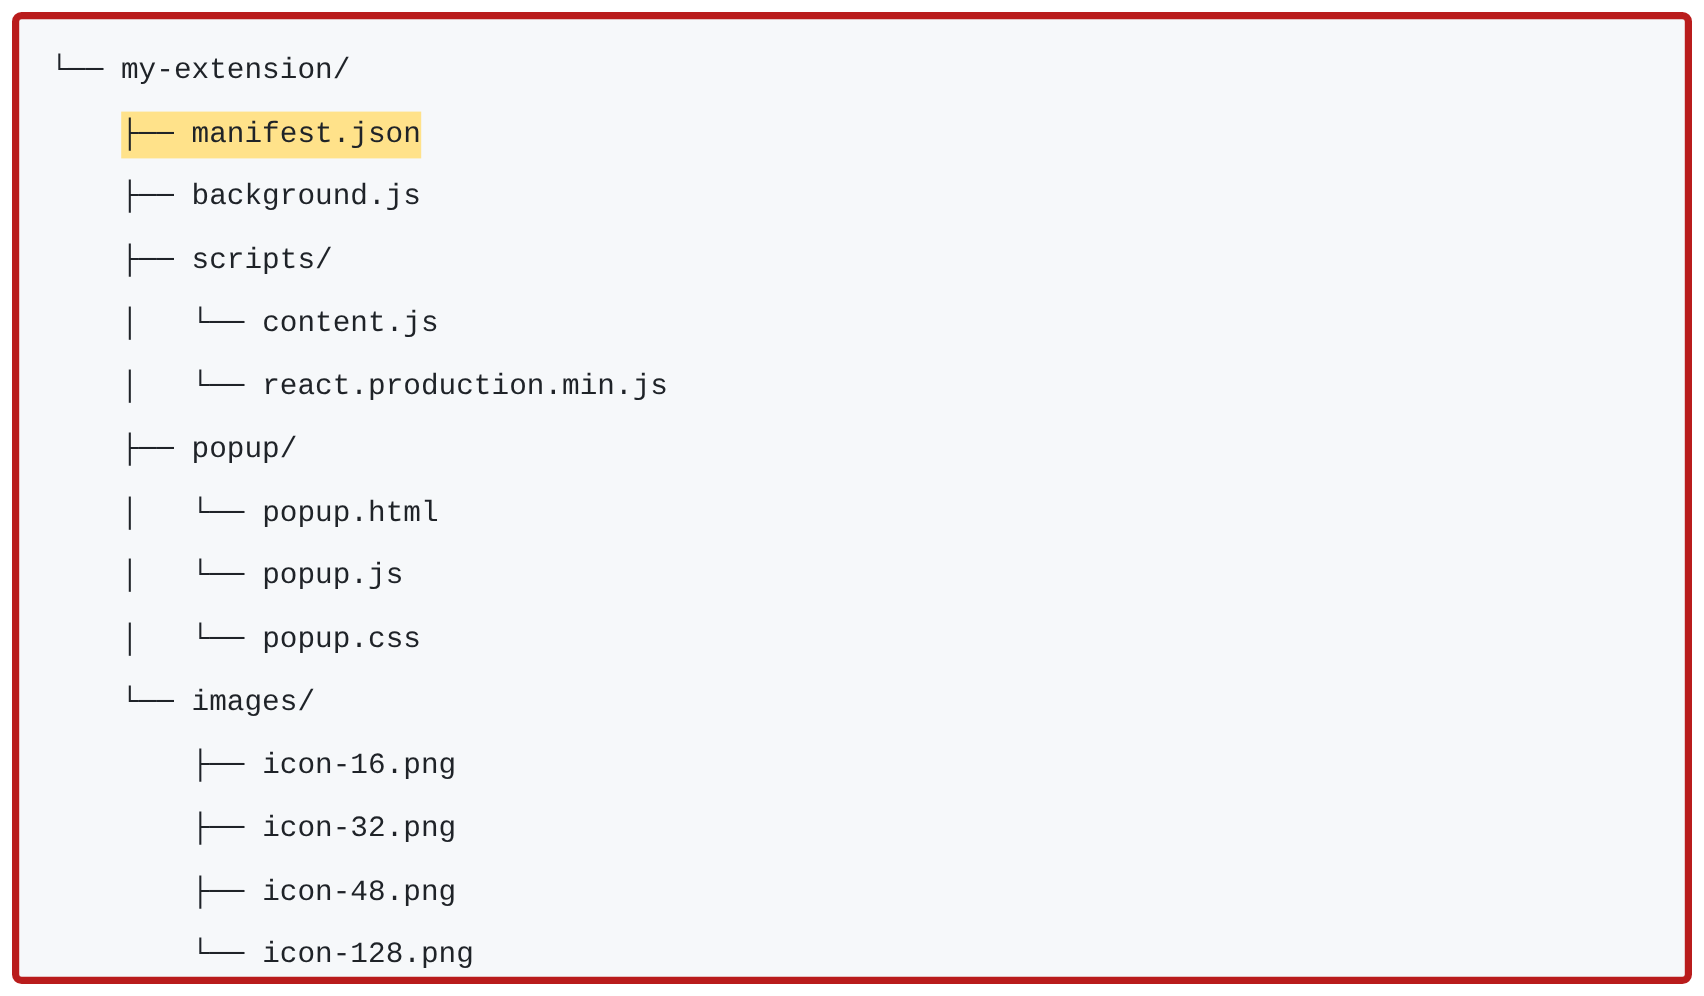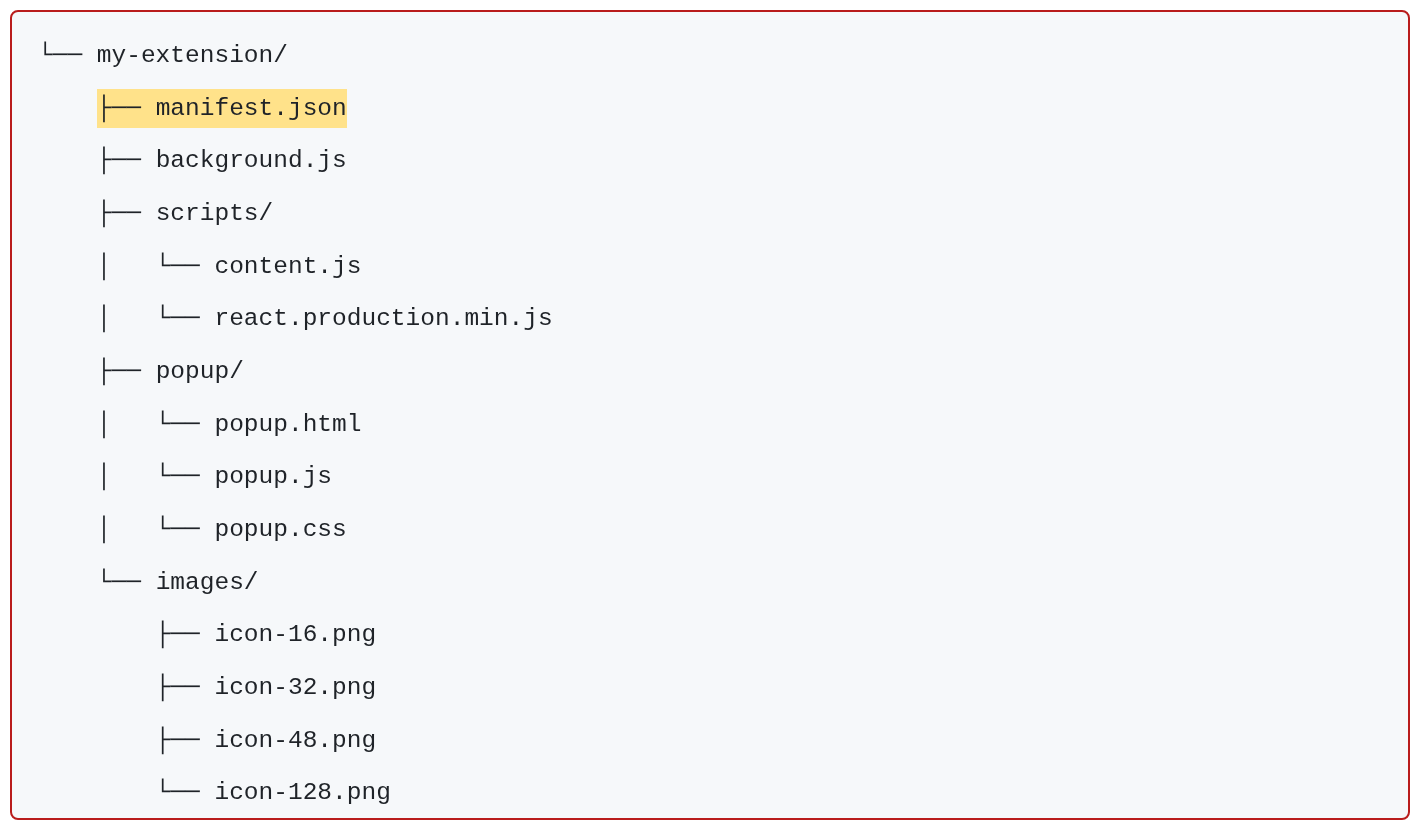--- a/index.html
+++ b/index.html
@@ -11,21 +11,21 @@
     box-sizing: border-box;
     width: 1420px;
     height: 830px;
     padding: 10px 10px;
   }
   .code-block {
     box-sizing: border-box;
     width: 100%;
     height: 100%;
     background: #f6f8fa;
-    border: 2px solid #b91c1c;
+    border: 6px solid #b91c1c;
     border-radius: 8px;
     padding: 18px 26px;
     overflow: hidden;
   }
   pre {
     margin: 0;
     font-family: "SFMono-Regular", ui-monospace, Menlo, Consolas, "Liberation Mono", monospace;
     font-size: 24.5px;
     line-height: 2.15;
     color: #1f2328;

